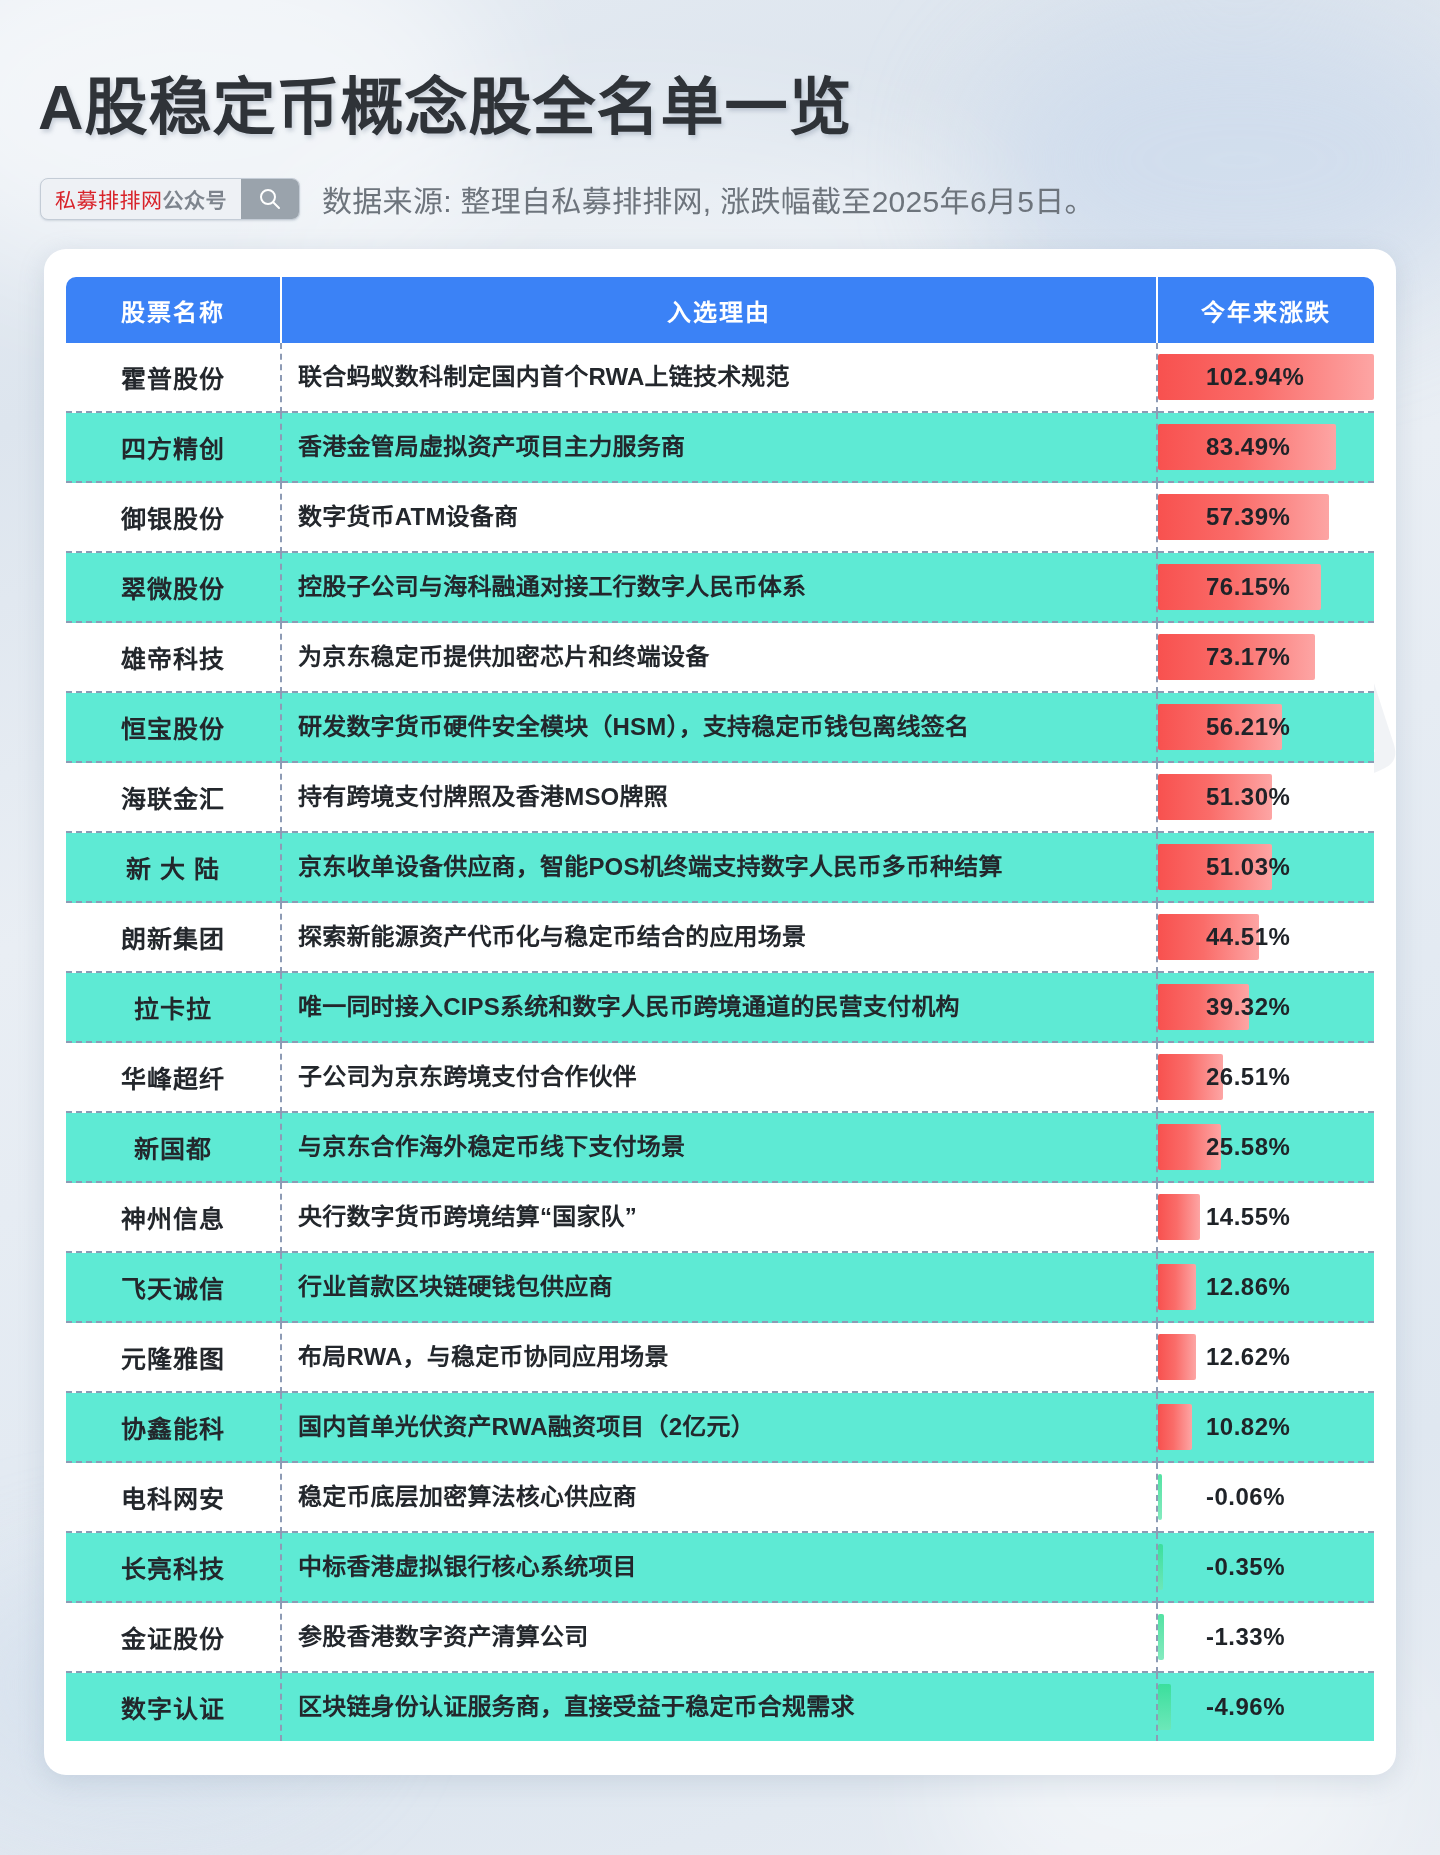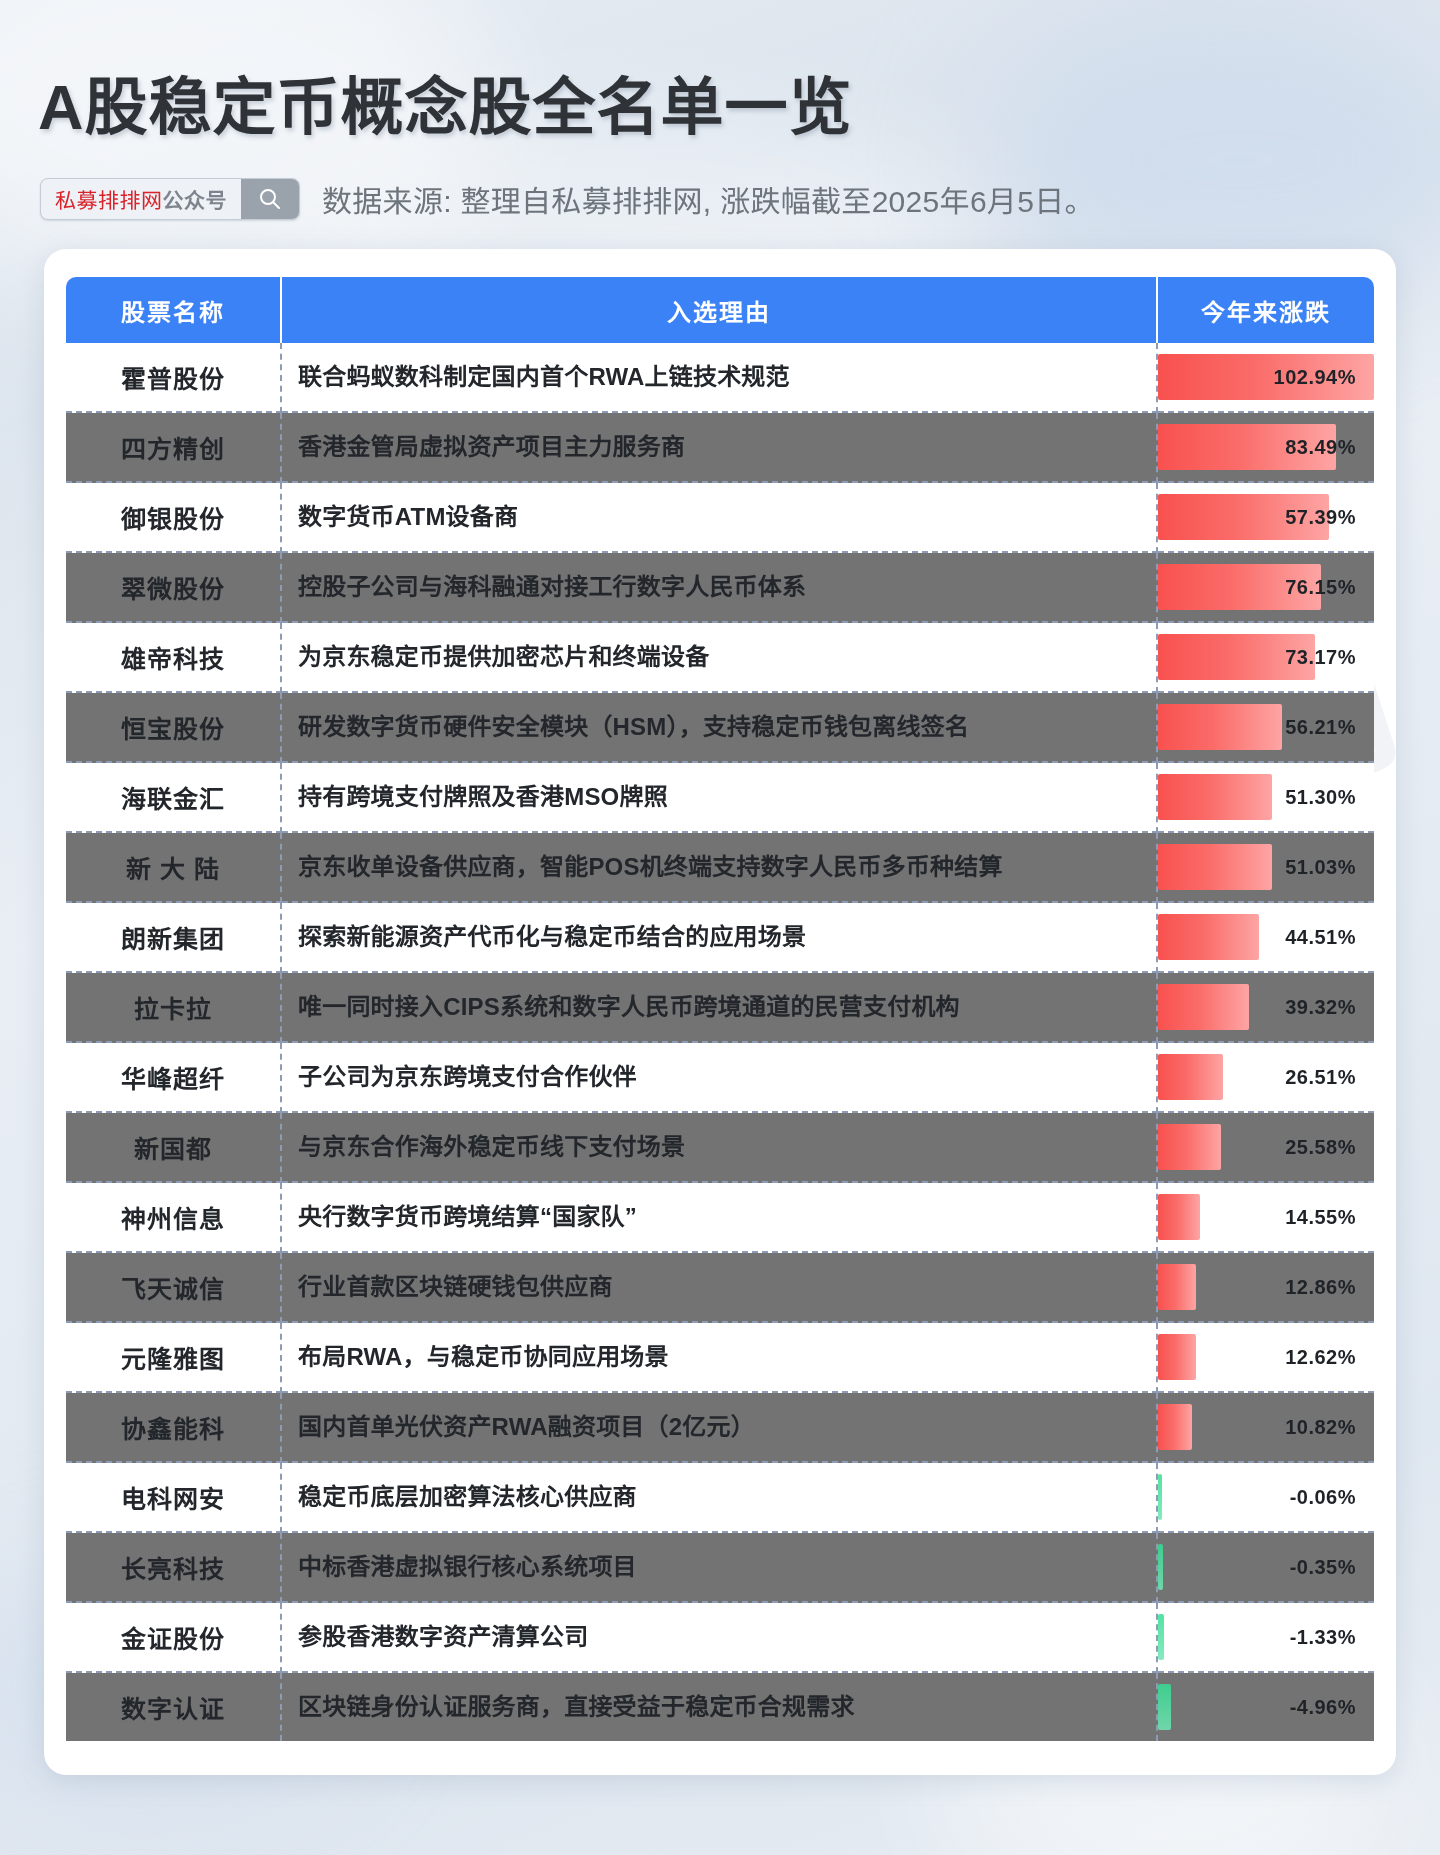--- a/index.html
+++ b/index.html
@@ -138,21 +138,21 @@
   }
   thead th:last-child { border-right: none; }
   thead th.th-name   { border-radius: 10px 0 0 0; }
   thead th.th-change { border-radius: 0 10px 0 0; }
 
   col.c-name   { width: 215px; }
   col.c-reason { width: 872px; }
   col.c-change { width: 215px; }
 
   tbody tr { background: #ffffff; }
-  tbody tr.alt { background: #737373; }
+  tbody tr.alt { background: #5eead4; }
 
   tbody td {
     border-bottom: 2px dashed #8d9bb5;
     vertical-align: middle;
     padding: 16px 0;
   }
   tbody tr:last-child td { border-bottom: none; }
 
   td.cell-name {
     text-align: center;
@@ -200,25 +200,24 @@
     background: linear-gradient(90deg, #f8514f 0%, #fa6c69 45%, #fda5a4 100%);
   }
   .bar.neg {
     background: linear-gradient(180deg, #35dd93 0%, #6fe7b4 100%);
     opacity: 0.85;
   }
 
   .change-value {
     position: relative;
     z-index: 3;
-    font-size: 20px;
+    font-size: 24px;
     font-weight: 700;
     color: #1f2328;
     letter-spacing: 0.5px;
-    text-align: right;
     min-width: 150px;
   }
 </style>
 </head>
 <body>
 
 <div class="bg-blob blob-a"></div>
 <div class="bg-blob blob-b"></div>
 <div class="bg-blob blob-c"></div>
 <div class="bg-blob blob-d"></div>

